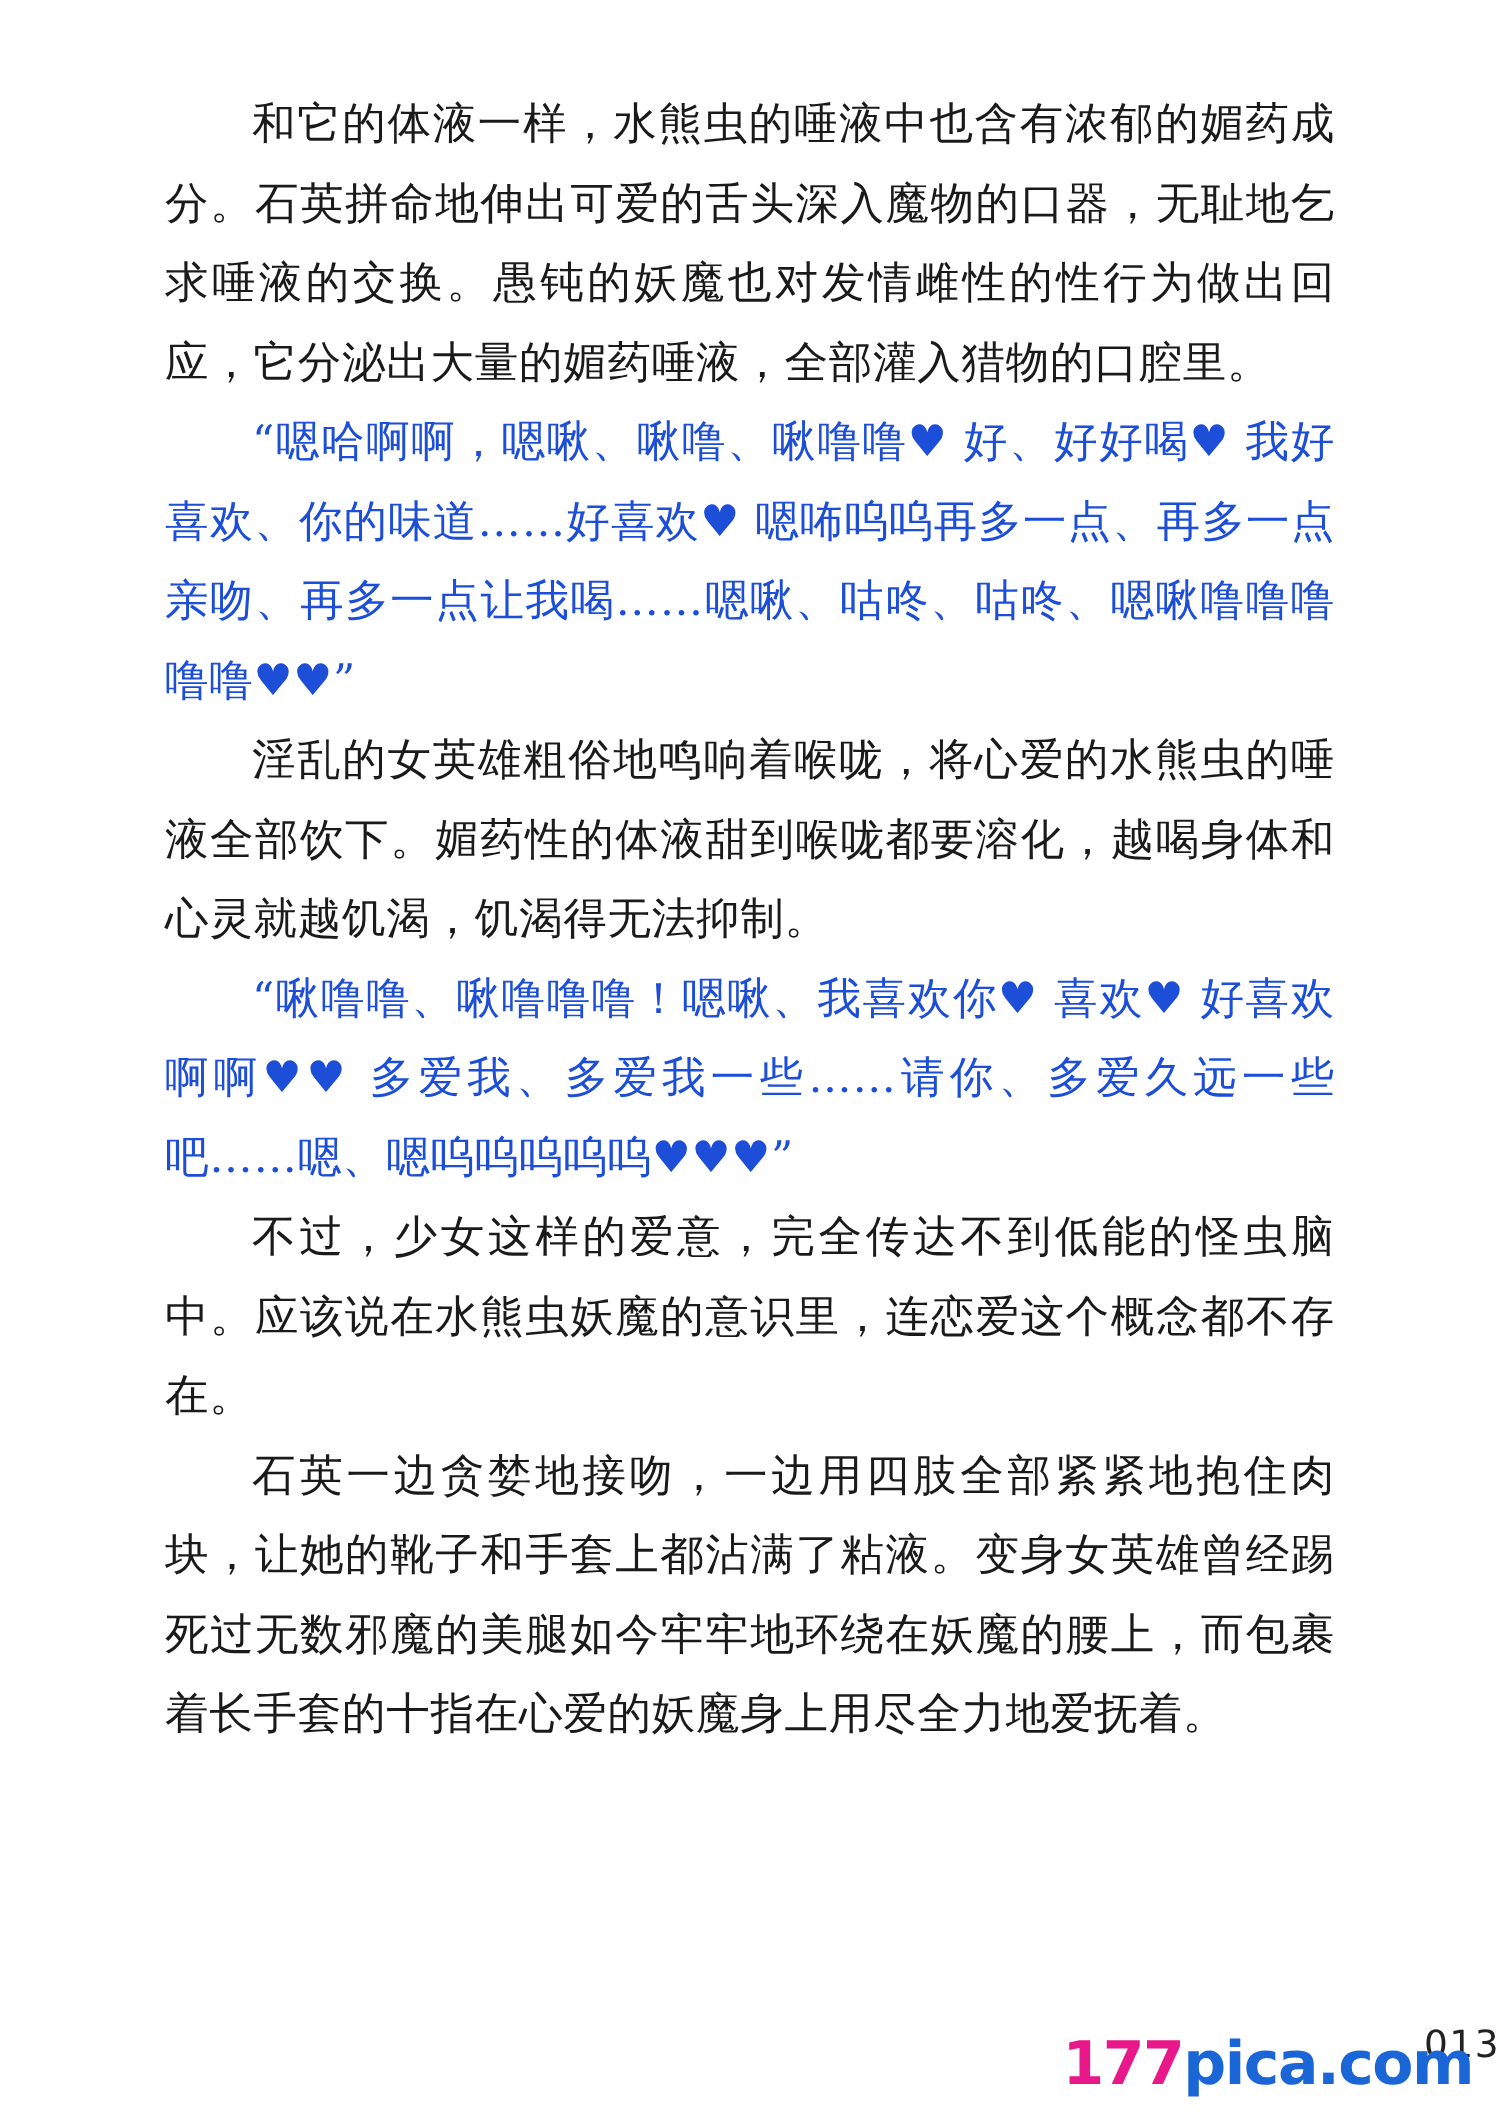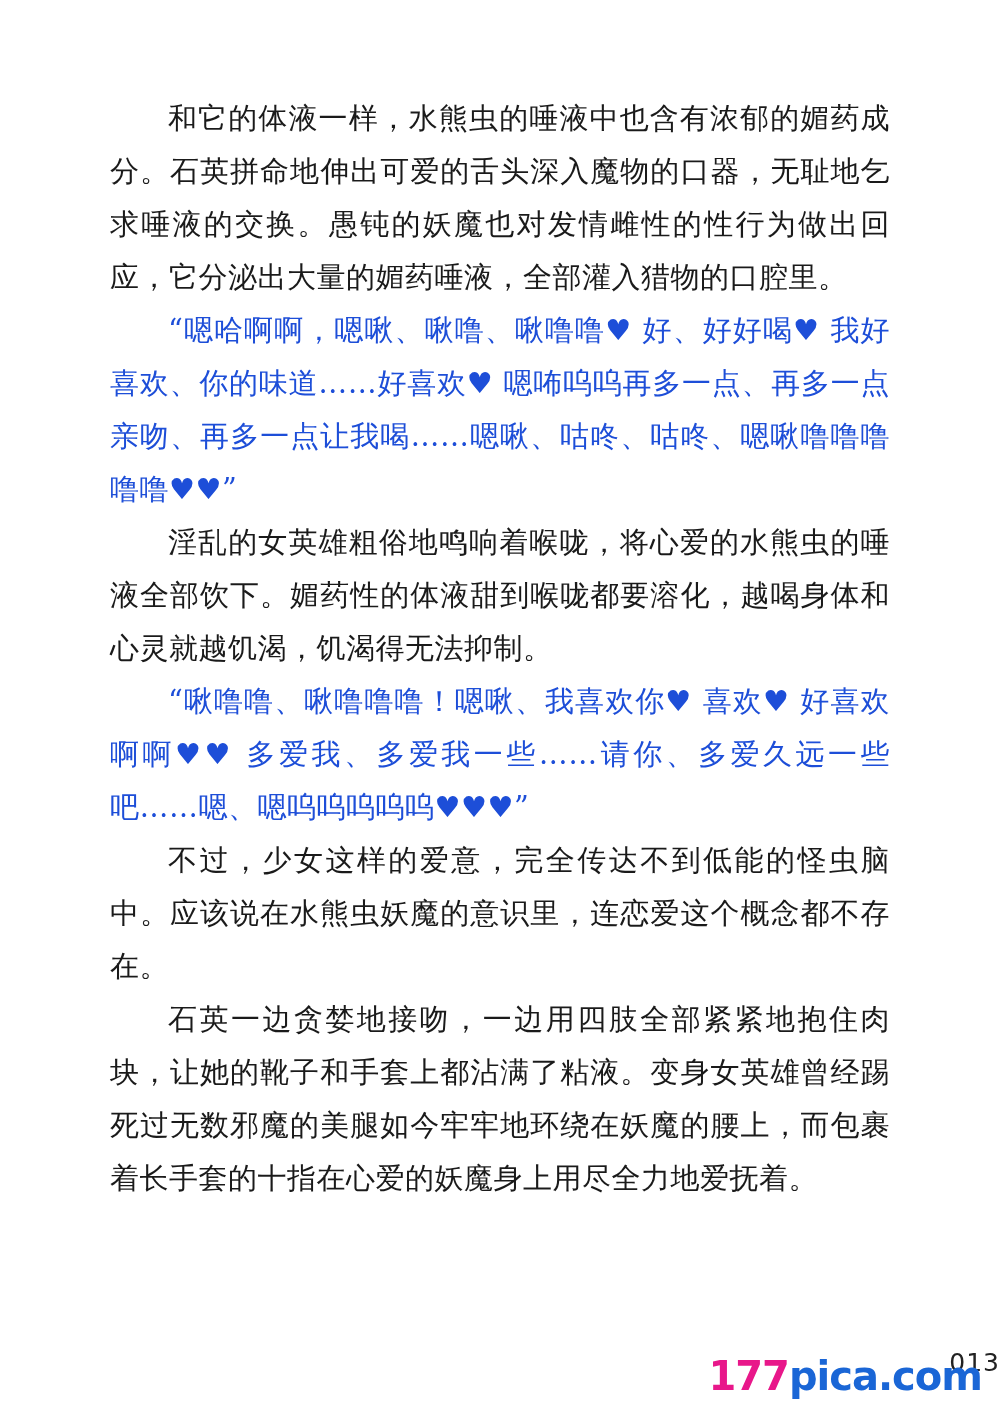--- a/index.html
+++ b/index.html
@@ -13,21 +13,21 @@
     font-family: "DejaVu Serif", "Liberation Serif", serif;
     position: relative;
     overflow: hidden;
   }
   .page {
     position: absolute;
     left: 0; top: 0;
     width: 1000px;
     height: 1057px;
     box-sizing: border-box;
-    padding: 92px 110px 0 110px;
+    padding: 56px 110px 0 110px;
   }
   .body-text {
     font-size: 29px;
     line-height: 53px;
     color: #1a1a1a;
     text-align: justify;
     text-justify: inter-ideograph;
     letter-spacing: 0.5px;
   }
   p {

